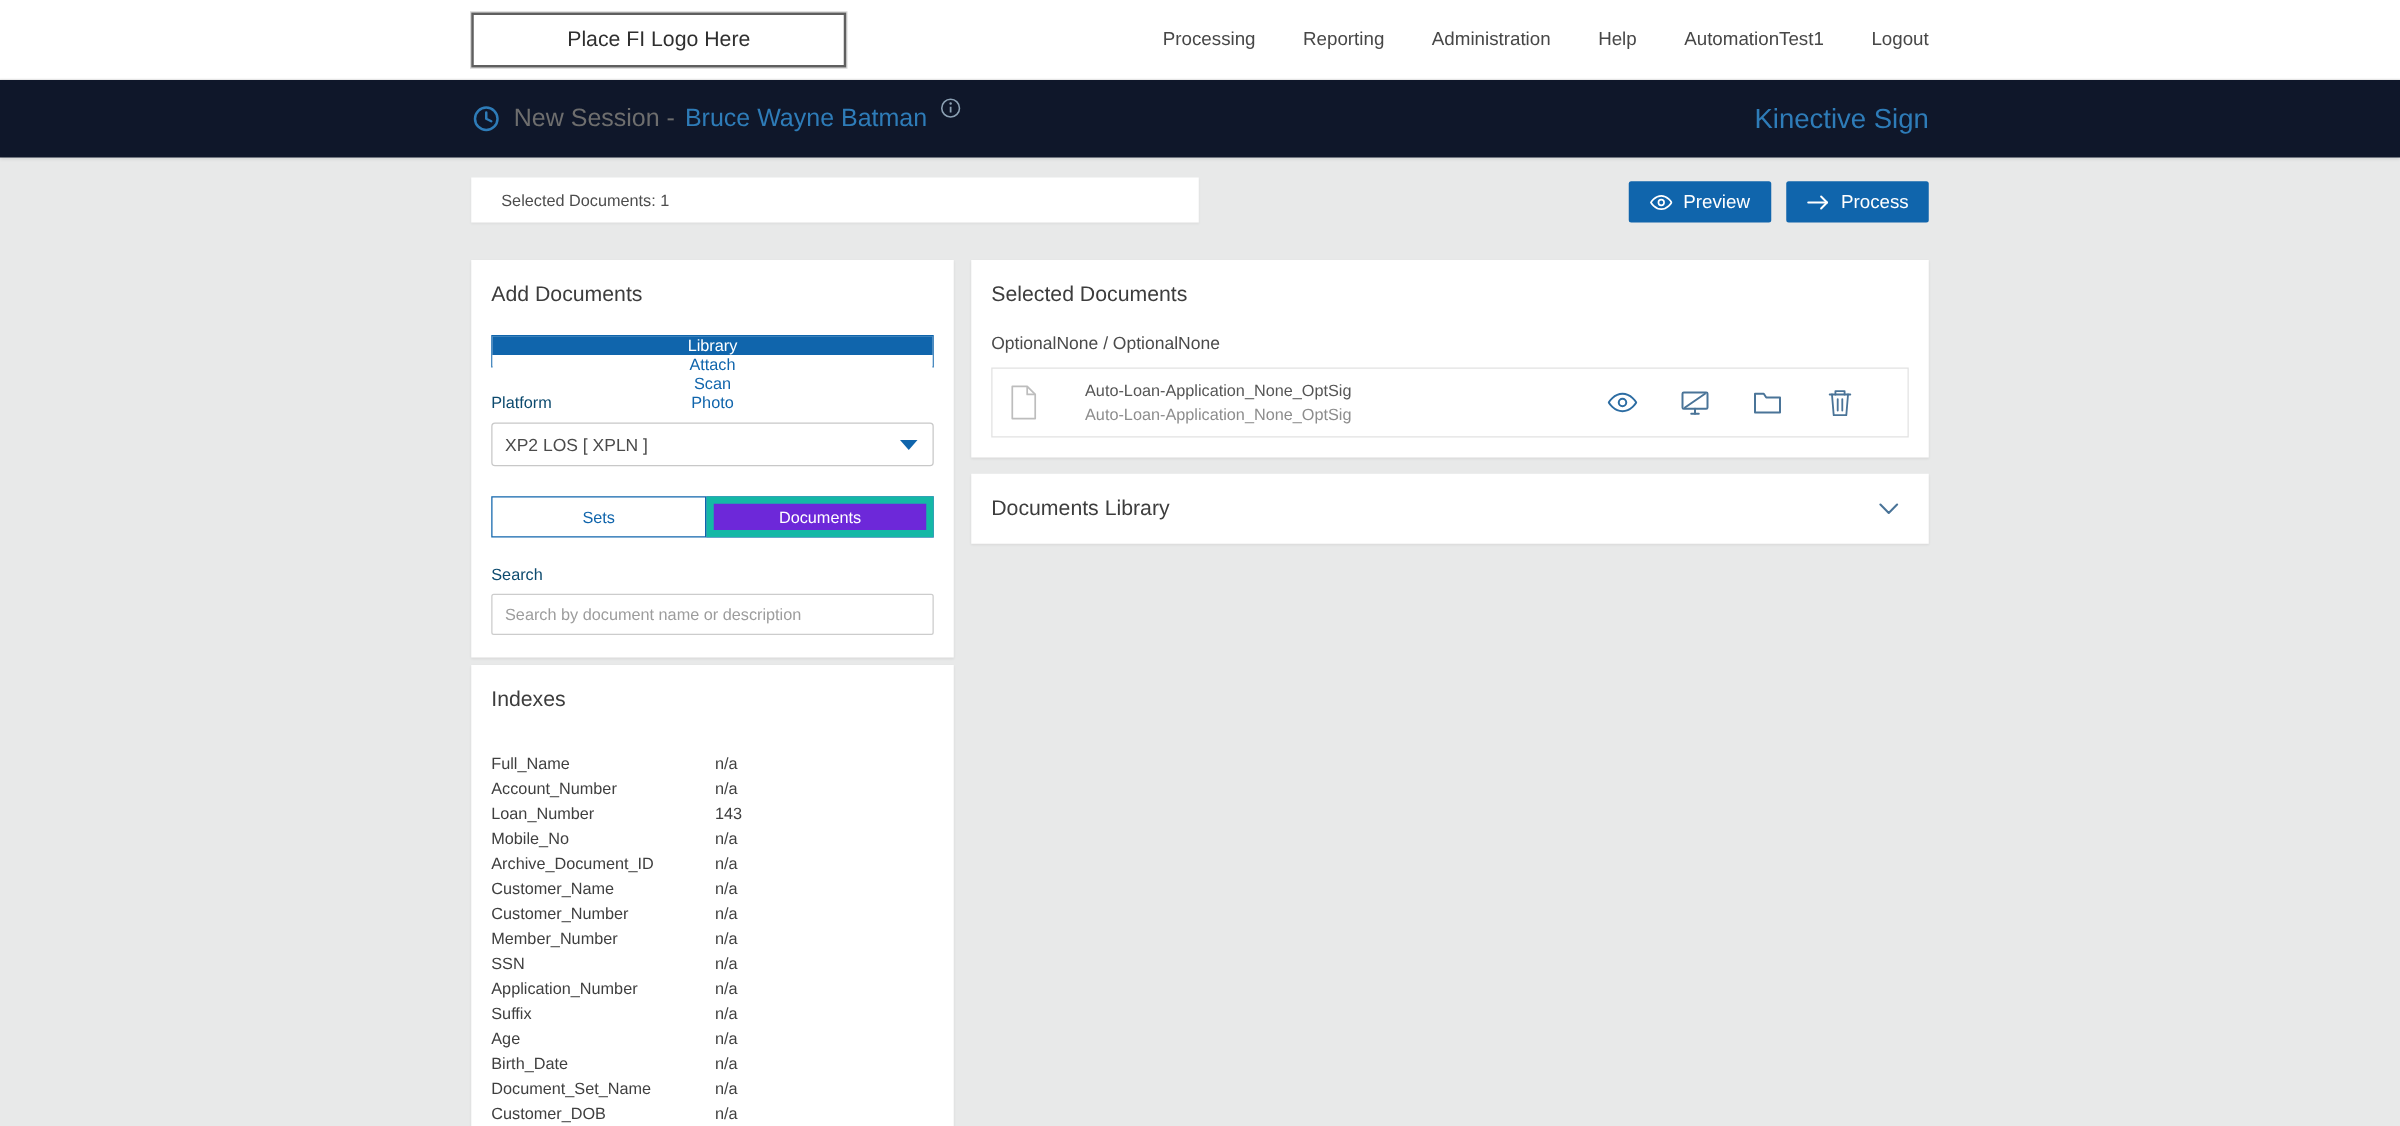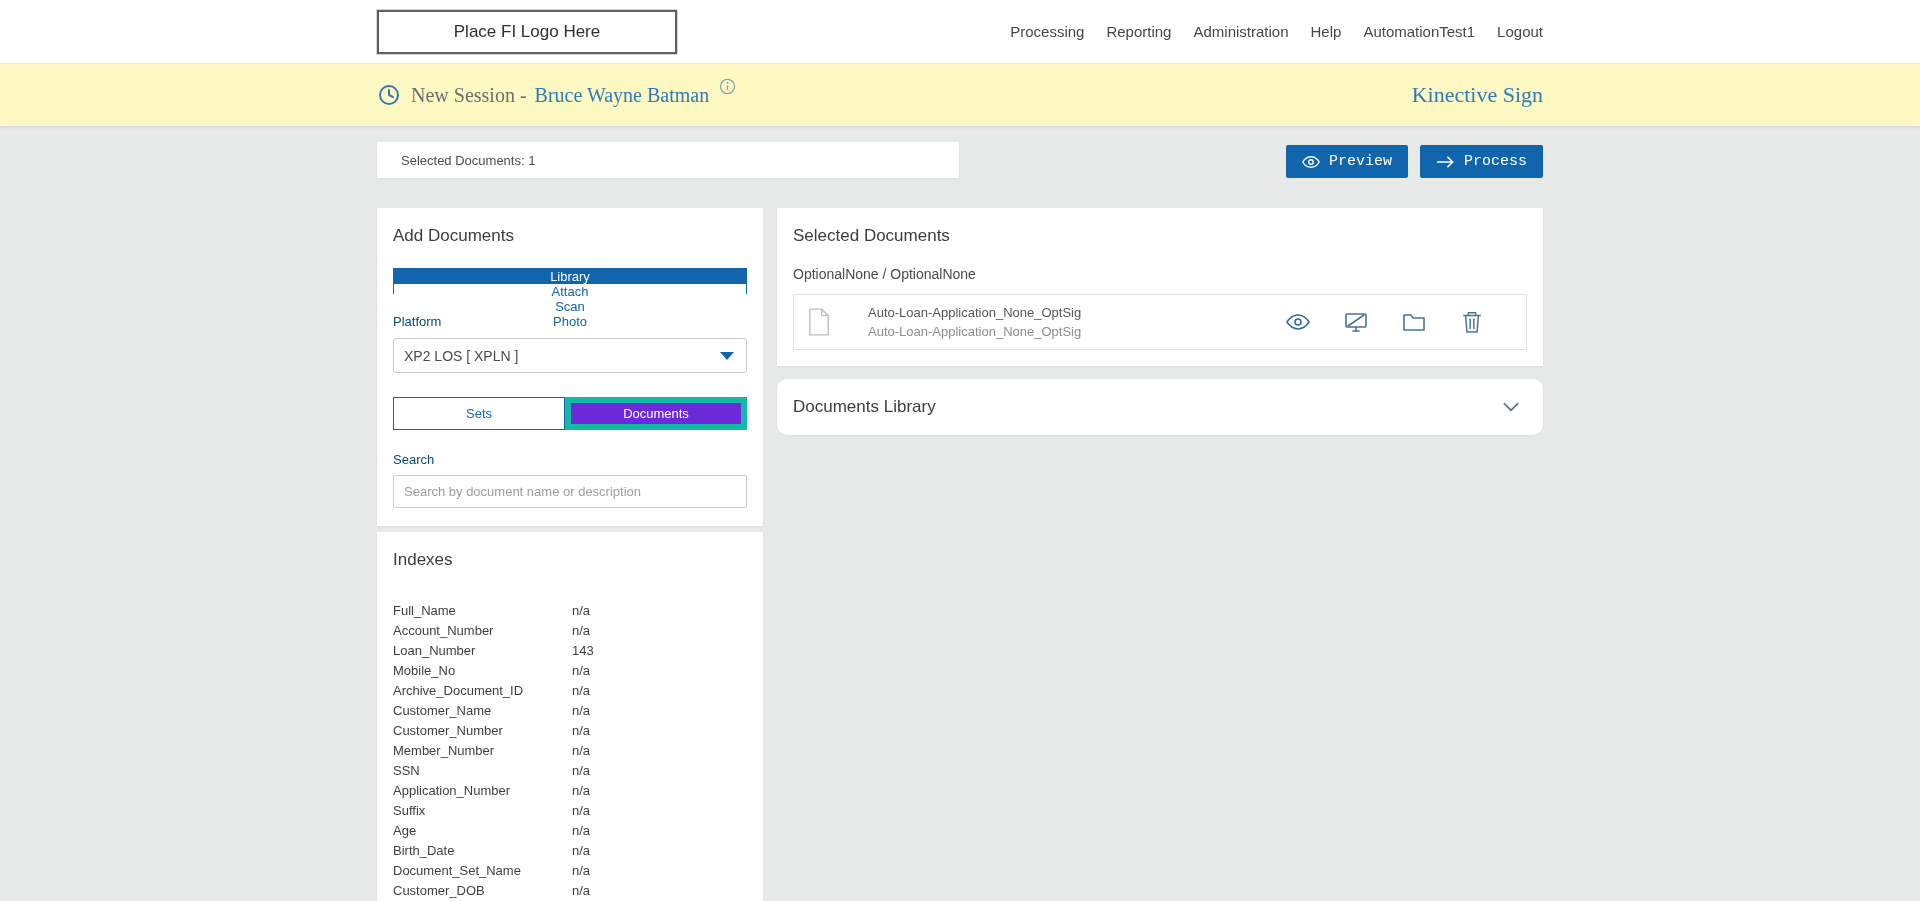--- a/index.html
+++ b/index.html
@@ -28,37 +28,36 @@
     height: 44px;
     border: 2px solid #5f5f5f;
     box-shadow: 0 0 0 1px #d8d8d8;
     background: #fff;
     display: flex;
     align-items: center;
     justify-content: center;
     font-size: 17px;
     color: #2f2f2f;
   }
-  .top-nav { display: flex; align-items: center; gap: 22px; }
+  .top-nav { display: flex; align-items: center; gap: 38px; }
   .top-nav a {
     text-decoration: none;
     color: #474747;
     font-size: 15px;
     cursor: pointer;
     white-space: nowrap;
   }
 
   
   .session-bar {
-    background: #fef9c3;
+    background: #0f172a;
     height: 62px;
     box-shadow: 0 1px 3px rgba(0,0,0,0.10);
     position: relative;
     z-index: 2;
-    font-family: Liberation Serif, serif;
   }
   .session-inner {
     height: 100%;
     display: flex;
     align-items: center;
     justify-content: space-between;
   }
   .session-left { display: flex; align-items: center; }
   .session-left .icon-clock { width: 24px; height: 24px; margin-right: 10px; }
   .session-title { font-size: 20px; color: #6e6e6e; }
@@ -82,21 +81,21 @@
     box-shadow: 0 1px 2px rgba(0,0,0,0.05);
   }
   .action-buttons { display: flex; gap: 12px; }
   .btn-primary {
     background: #1065ac;
     color: #ffffff;
     border: none;
     height: 33px;
     min-width: 114px;
     font-size: 15px;
-    font-family: Liberation Mono, monospace;
+    font-family: Liberation Sans, sans-serif;
     display: flex;
     align-items: center;
     justify-content: center;
     gap: 9px;
     cursor: pointer;
     border-radius: 2px;
     padding: 0 16px;
   }
   .btn-primary svg { display: block; }
 
@@ -210,21 +209,20 @@
 
   
   .library-card {
     margin-top: 13px;
     height: 56px;
     display: flex;
     align-items: center;
     justify-content: space-between;
     padding: 0 22px 0 16px;
     cursor: pointer;
-    border-radius: 10px;
   }
   .chev { width: 20px; height: 20px; }
 </style>
 </head>
 <body>
 
 <div class="topbar">
   <div class="container topbar-inner">
     <div class="logo-box">
       <span>Place FI Logo Here</span>

